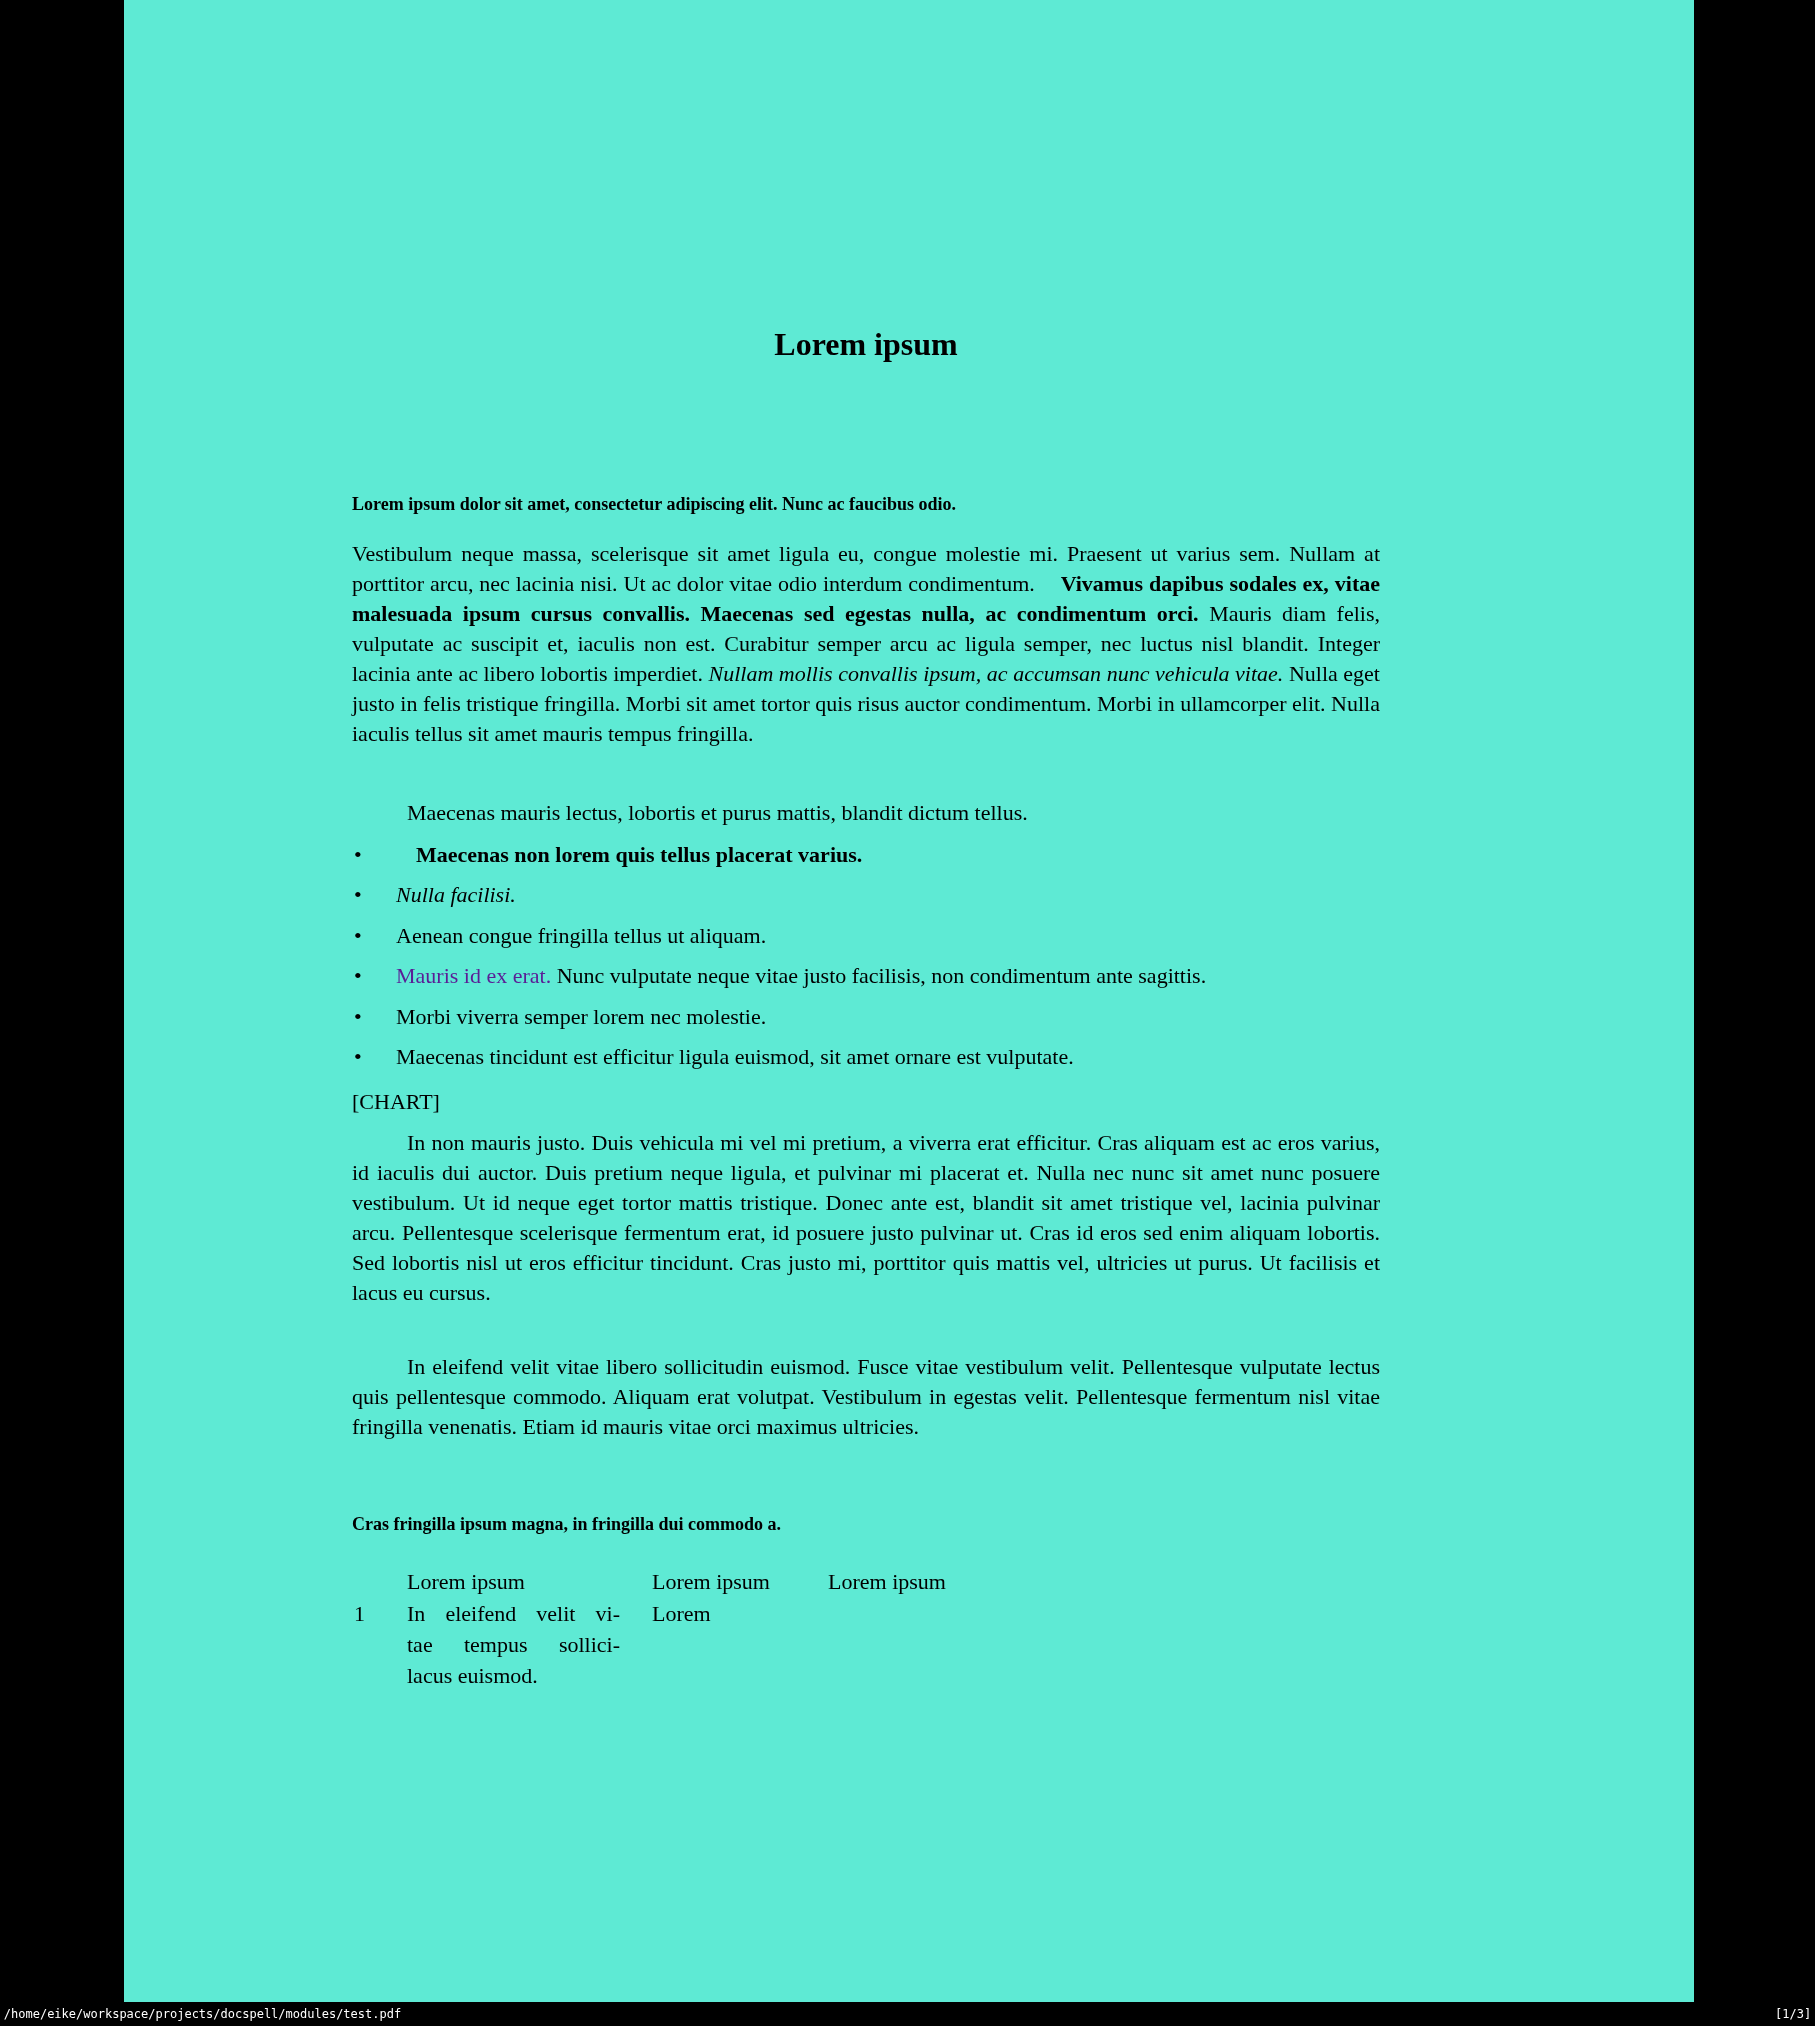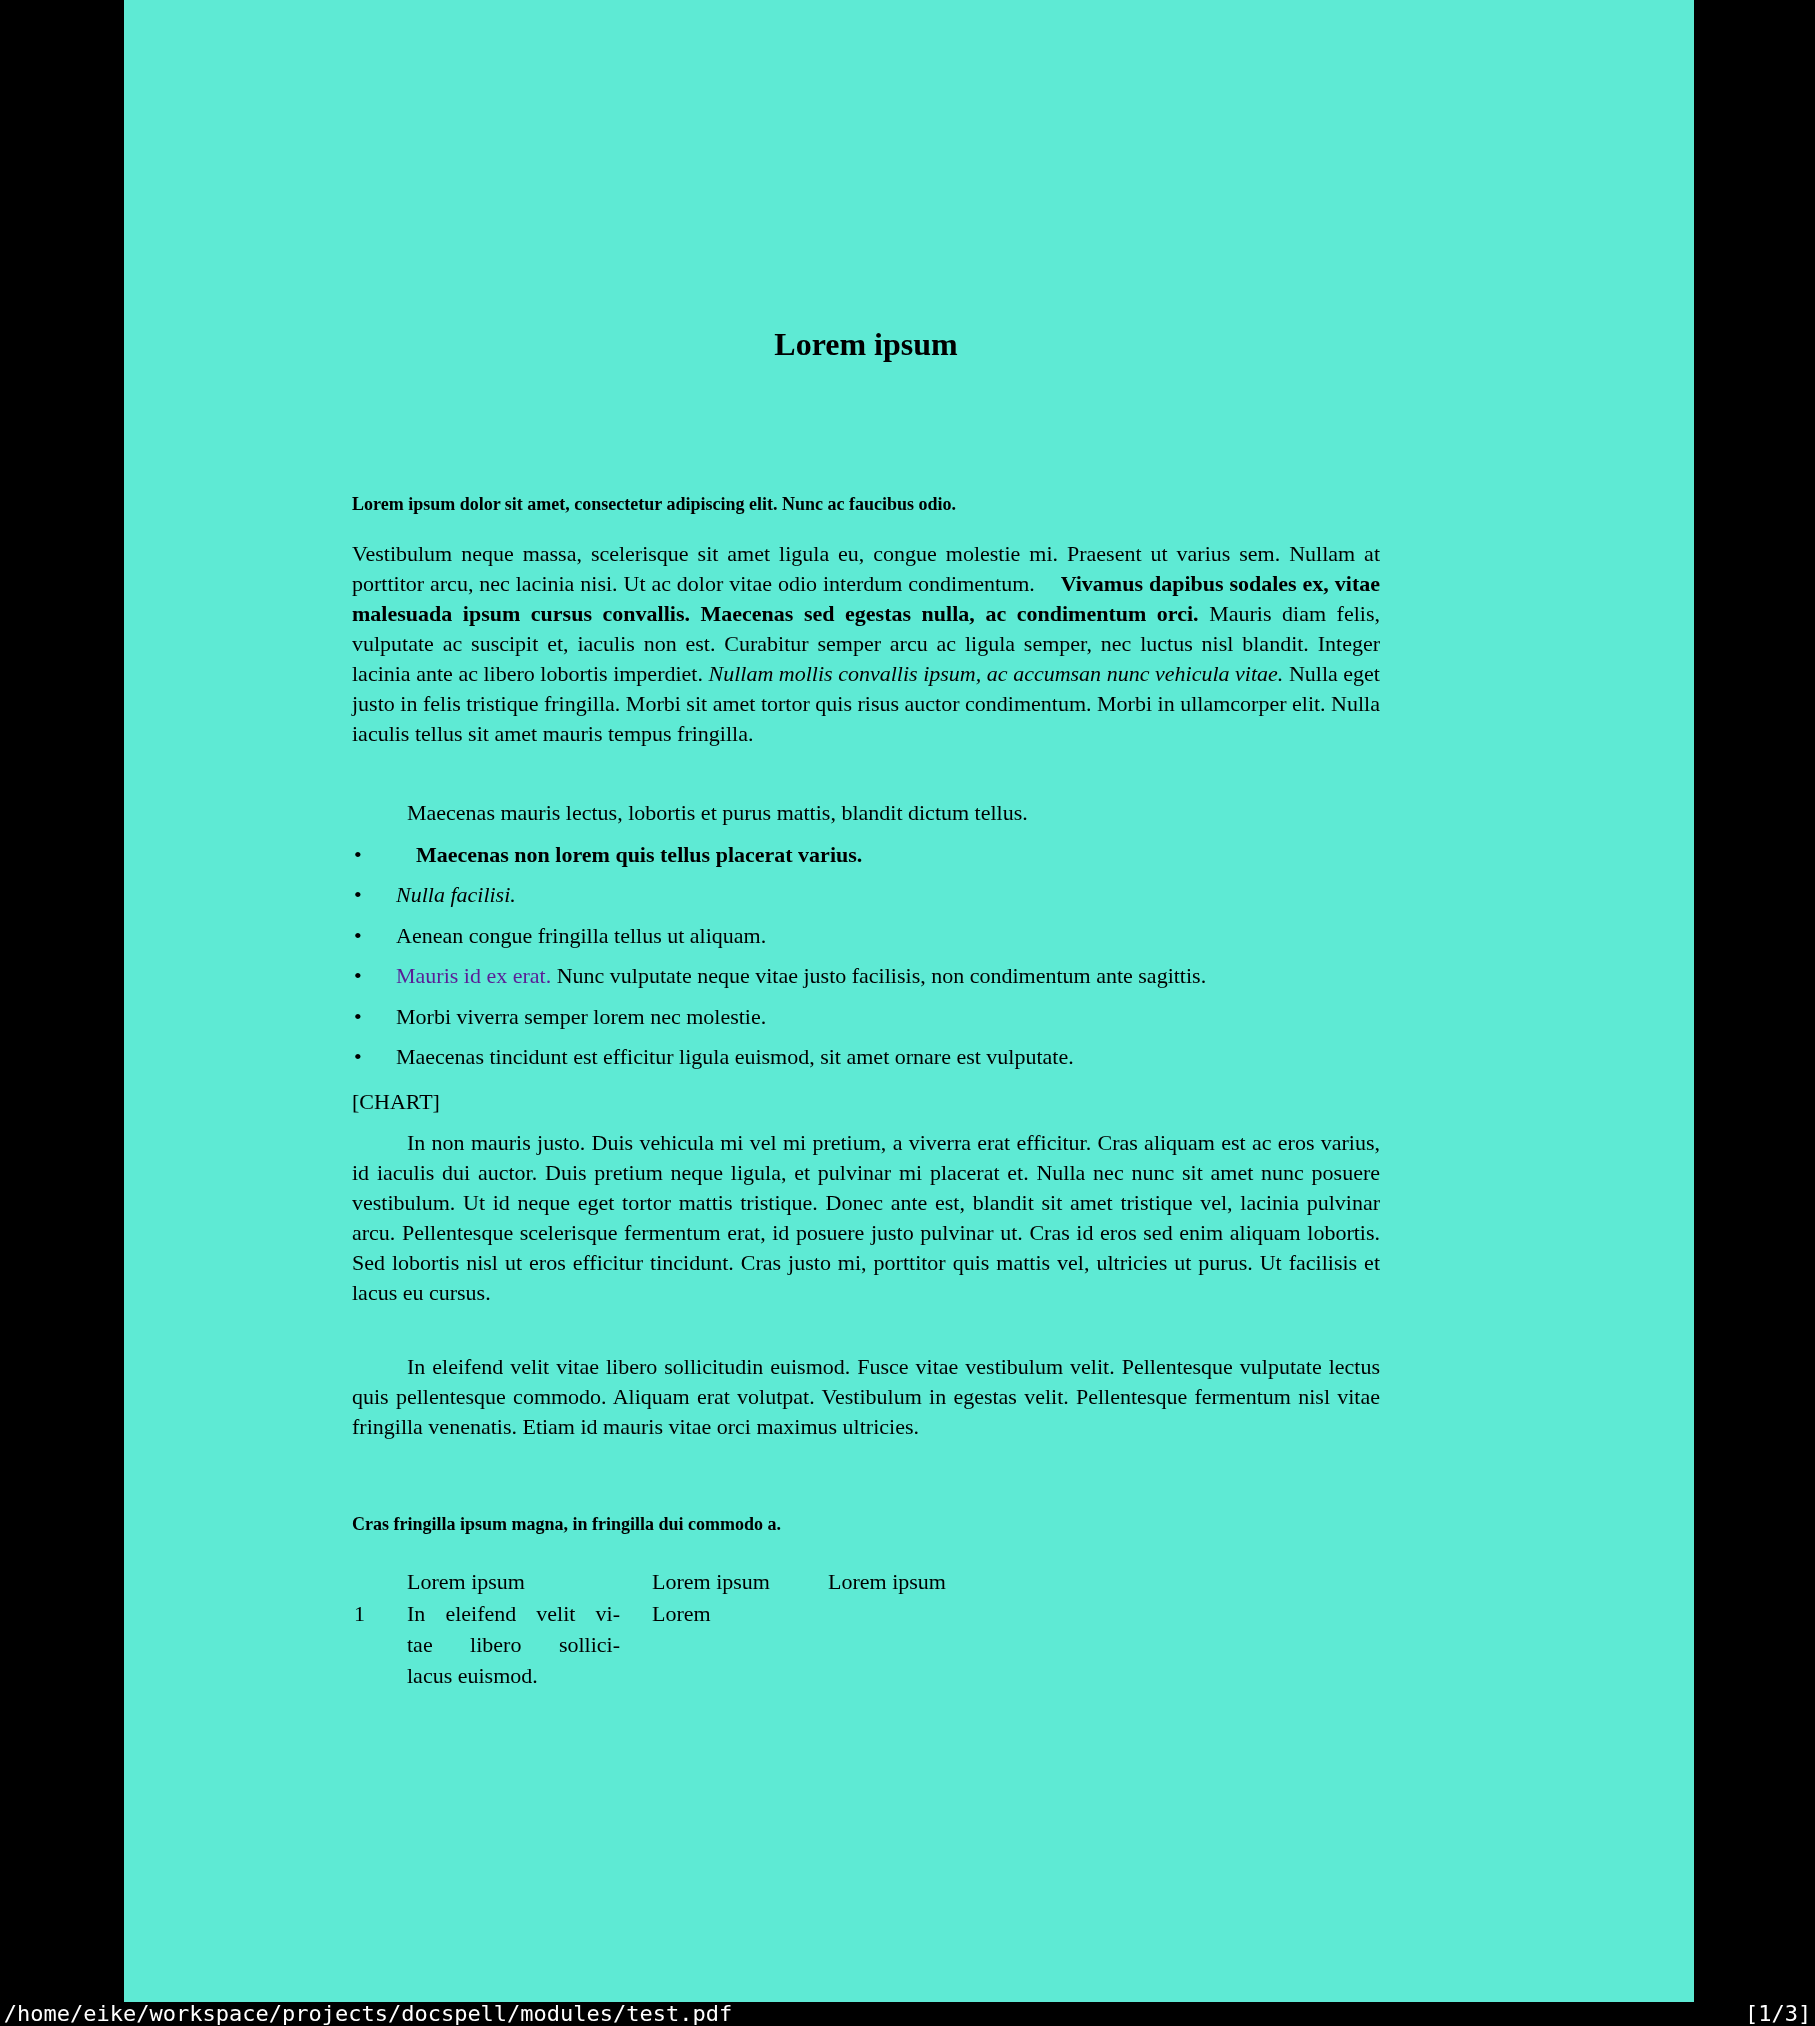--- a/index.html
+++ b/index.html
@@ -58,21 +58,21 @@
   .th3, .td3 { left: 476px; width: 170px; }
   .row-num { left: 1.9px; width: 38px; }
   .cell-line { text-align: justify; text-align-last: justify; }
   .cell-line.last { text-align-last: left; }
 
   .statusbar {
     position: absolute; left: 0; top: 2002px;
     width: 1815px; height: 24px;
     background: #000; color: #fff;
     font-family: "DejaVu Sans Mono", "Liberation Mono", monospace;
-    font-size: 22px; line-height: 24px;
+    font-size: 12px; line-height: 24px;
   }
   .statusbar .file-path { position: absolute; left: 3.8px; top: 0; white-space: nowrap; }
   .statusbar .page-indicator { position: absolute; right: 3.8px; top: 0; white-space: nowrap; }
 </style>
 </head>
 <body>
 
 <div class="viewer">
 
   <div class="pdf-page">
@@ -121,21 +121,21 @@
 
       <div class="block section-heading h2">Cras fringilla ipsum magna, in fringilla dui commodo a.</div>
 
       <div class="block doc-table">
           <span class="t-abs th1" style="top: 0px;">Lorem ipsum</span>
           <span class="t-abs th2" style="top: 0px;">Lorem ipsum</span>
           <span class="t-abs th3" style="top: 0px;">Lorem ipsum</span>
           <span class="t-abs row-num" style="top: 32px;">1</span>
           <div class="t-abs td1" style="top: 32px;">
             <div class="cell-line">In eleifend velit vi-</div>
-            <div class="cell-line">tae libero sollici-</div>
+            <div class="cell-line">tae tempus sollici-</div>
             <div class="cell-line last">lacus euismod.</div>
           </div>
           <span class="t-abs td2" style="top: 32px; font-family: Liberation Serif, serif;">Lorem</span>
           <span class="t-abs td3" style="top: 32px;"></span>
         </div>
 
     </div>
   </div>
 
   <div class="statusbar">

